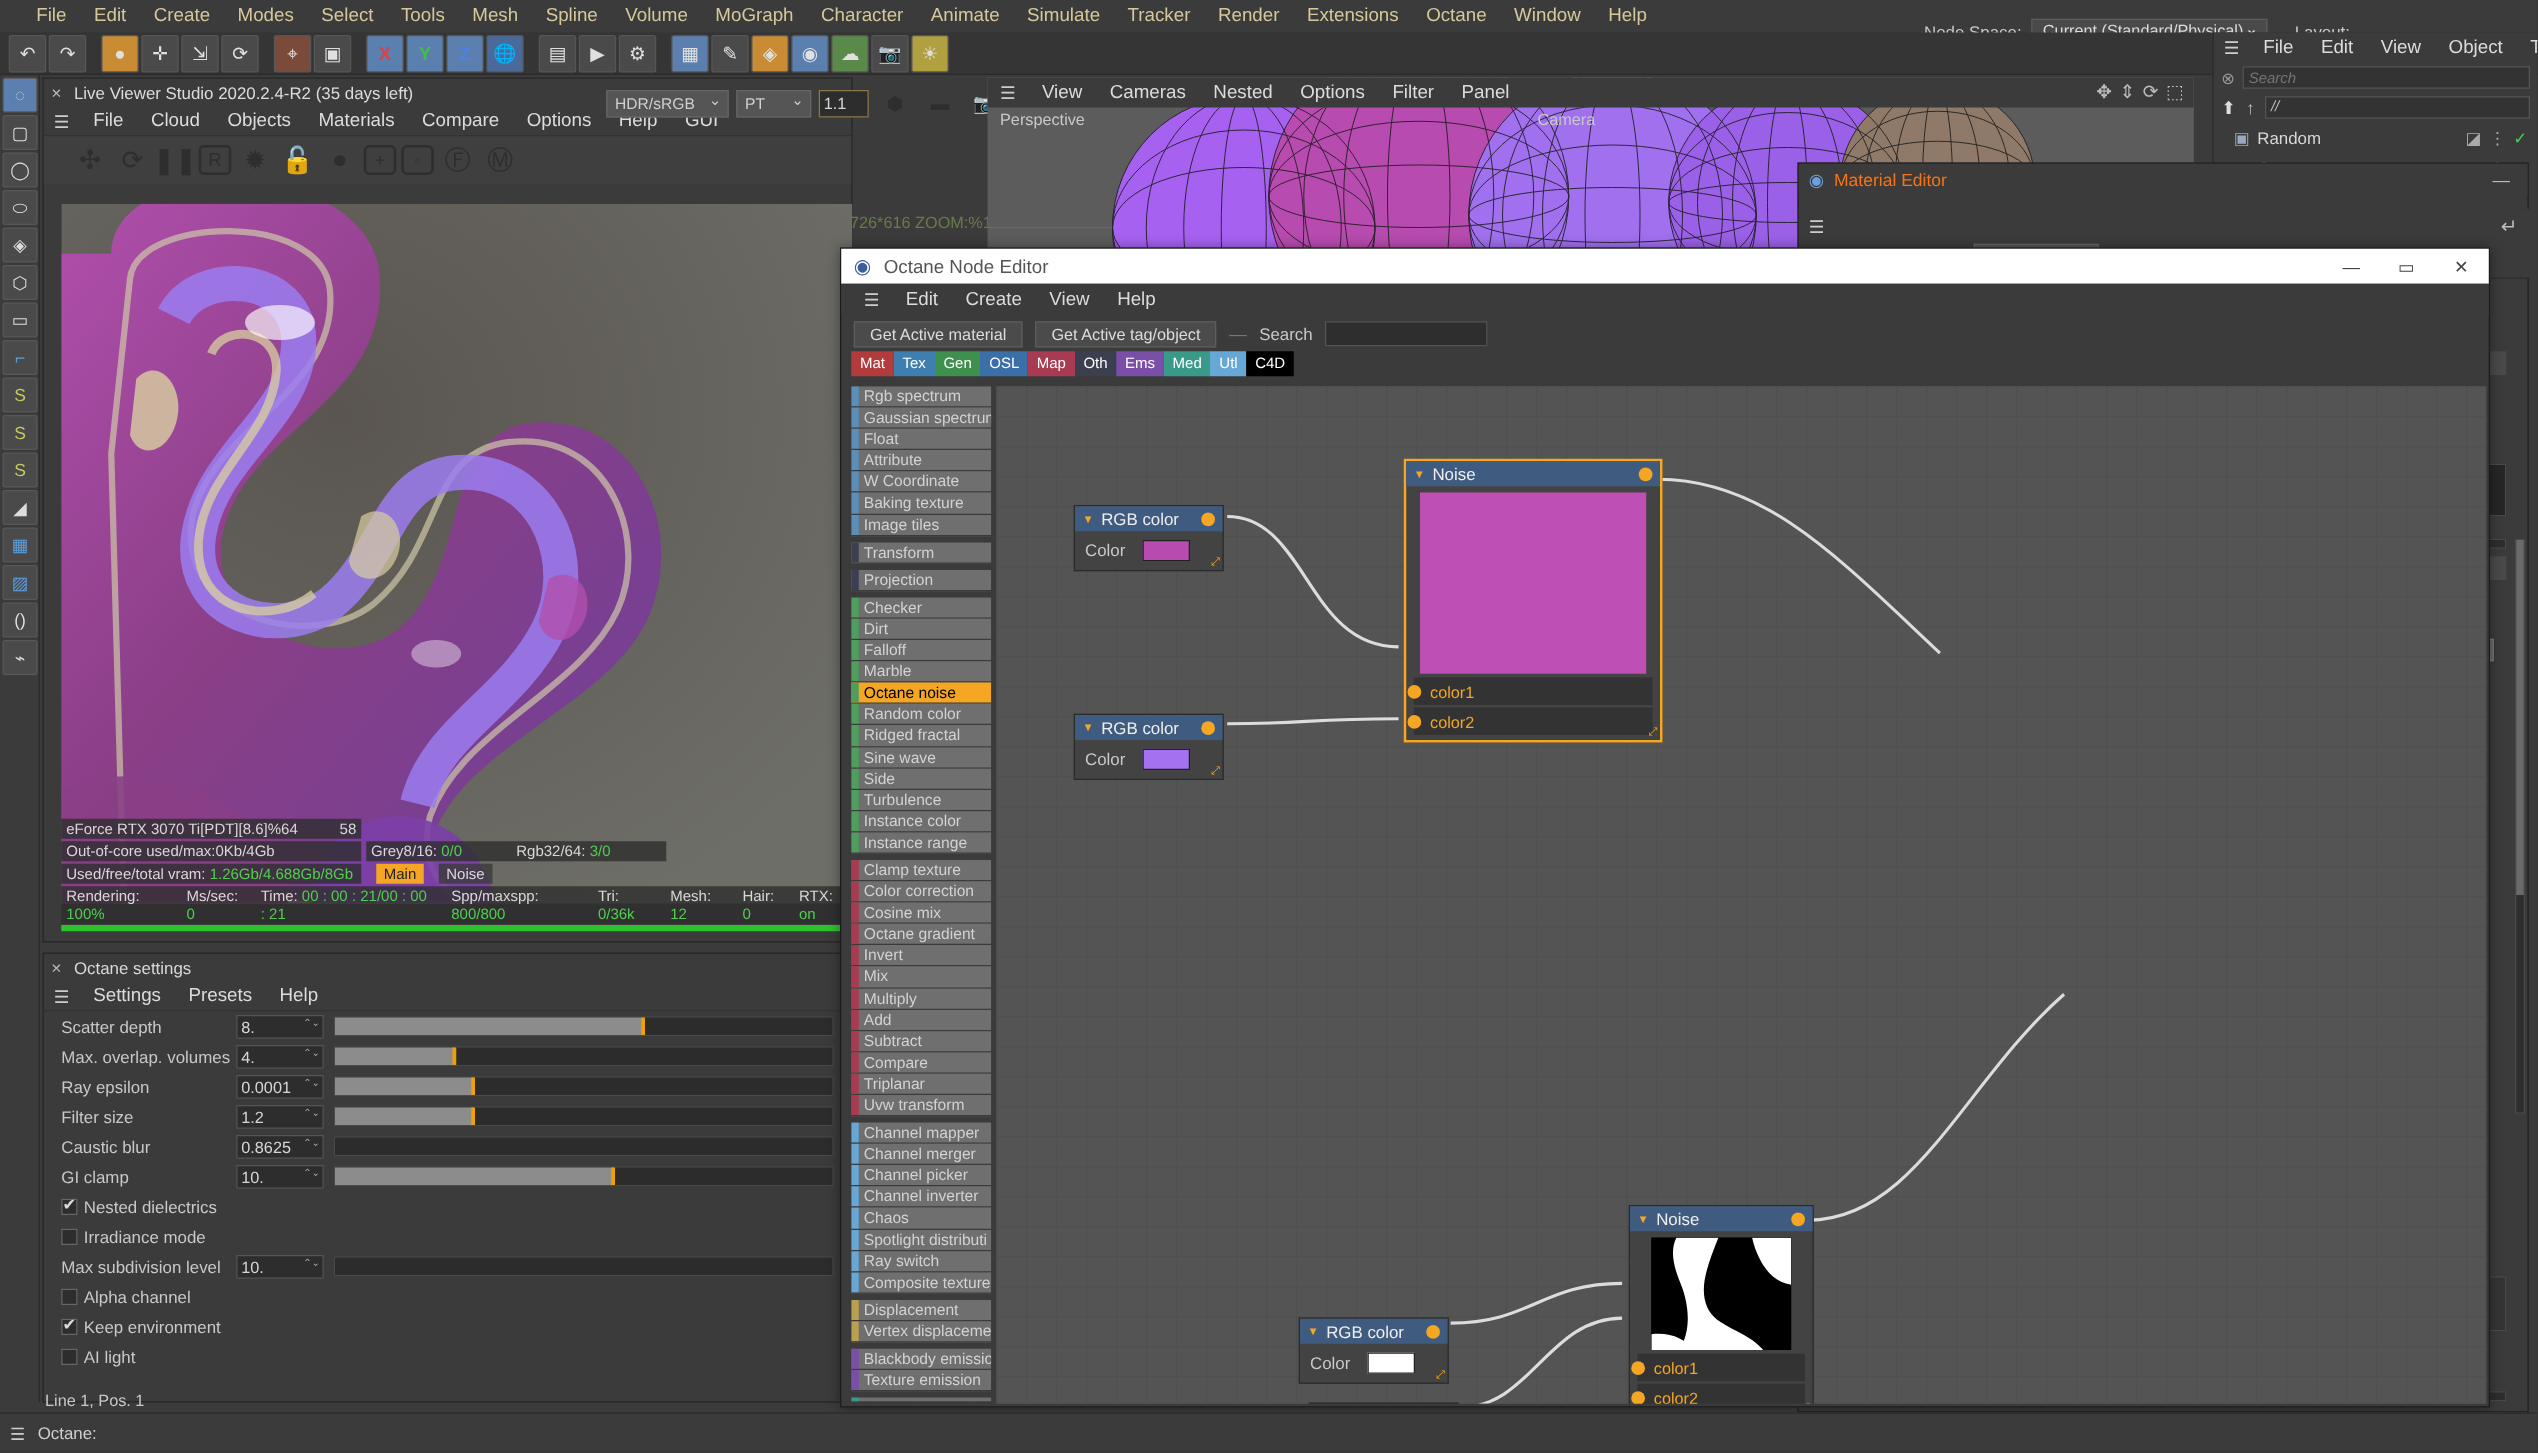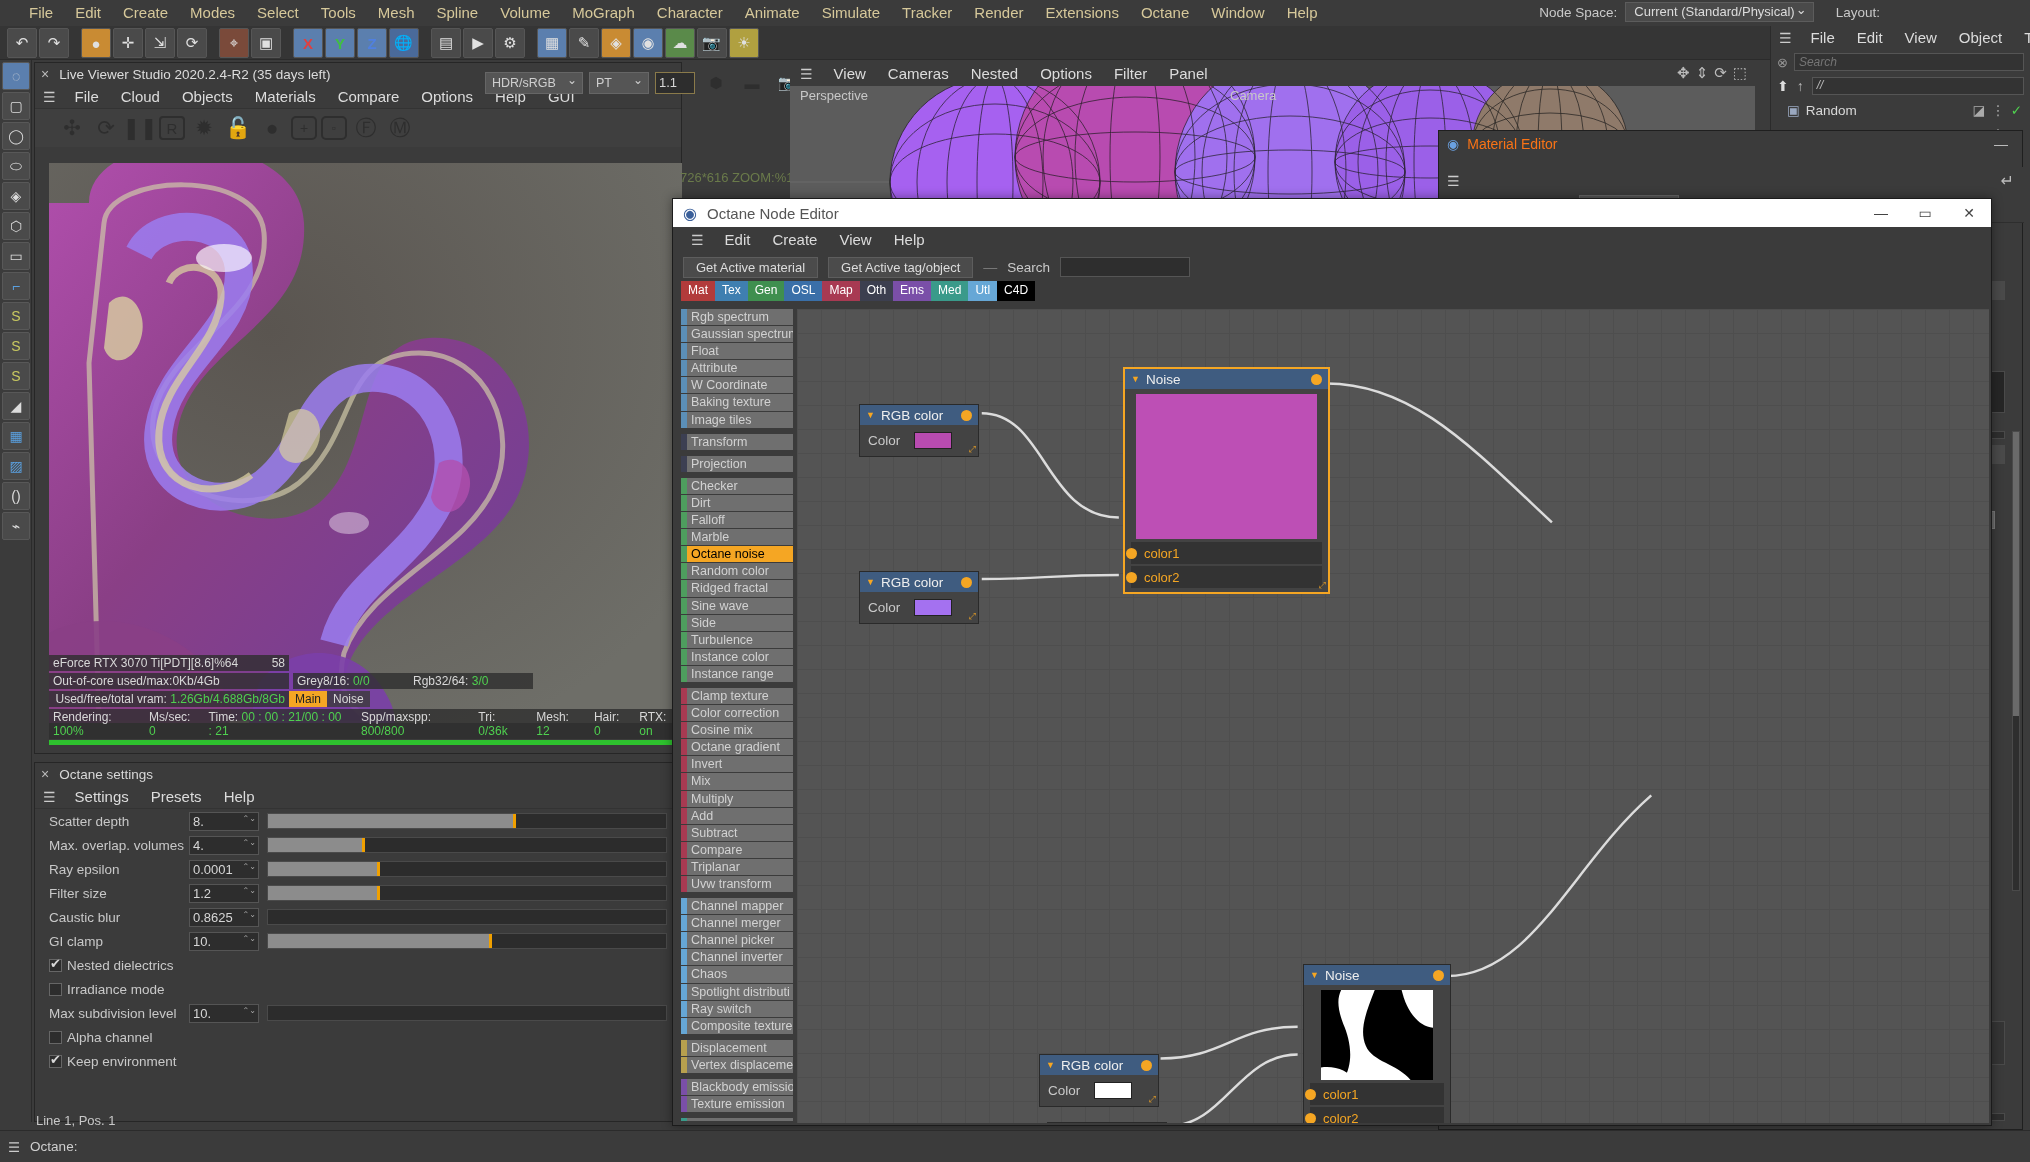--- a/index.html
+++ b/index.html
@@ -21,21 +21,21 @@
   .slider > b { position:absolute; top:0; bottom:0; width:3px; background:#f0a000; }
   .slider.blue > b { background:#5aa0e0; }
   .chk { width:13px; height:13px; background:#2d2d2d; border:1px solid #666; display:inline-block;
      position:relative; vertical-align:middle;}
   .chk.on:after { content:"✔"; position:absolute; left:0px; top:-4px; font-size:13px; color:#d8d8d8;}
   .radio { width:13px;height:13px;border-radius:50%;border:2px solid #888;background:#3b3b3b;display:inline-block;vertical-align:middle;}
   .dots { color:#6d6d6d; letter-spacing:1.5px; font-size:12px;}
 
   
   #menubar { left:0; top:0; width:2030px; height:26px; background:#3b3b3b; }
-  #nodespace { position:absolute; right:150px; top:2px; display:flex; align-items:center; gap:8px;}
+  #nodespace { position:absolute; right:150px; top:15px; display:flex; align-items:center; gap:8px;}
   #nodespace .ddl { background:#4a4a4a; border:1px solid #5c5c5c; height:20px; padding:0 18px 0 8px;
      line-height:18px; font-size:13px; position:relative; color:#dcdcdc;}
   #nodespace .ddl:after{content:"⌄";position:absolute;right:6px;top:-2px;font-size:13px;}
 
   
   #toolbar { left:0; top:26px; width:2030px; height:34px; background:#353535; border-bottom:1px solid #2b2b2b;}
   .tbtn { width:30px;height:30px;margin:2px 1px;background:#4a4a4a;border:1px solid #565656;border-radius:2px;
      display:flex;align-items:center;justify-content:center;font-size:15px;color:#e0e0e0;}
   .tsep { width:10px; }
 
@@ -315,21 +315,21 @@
           <span>58</span>
         </div>
       </div>
       <div class="lvstat" style="min-width:240px;margin-top:2px;">Out-of-core used/max:0Kb/4Gb</div>
       <div class="lvstat" style="min-width:240px;margin-top:2px;">
         <span>Grey8/16:</span>
         <span style="color:#4fd04f;">0/0</span>
         <span style="margin-left:40px;">Rgb32/64:</span>
         <span style="color:#4fd04f;">3/0</span>
       </div>
-      <div style="display:flex;align-items:center;gap:0;margin-top:2px;text-align:right;">
+      <div style="display:flex;align-items:center;gap:12px;margin-top:2px;">
         <div class="lvstat" style="min-width:240px;">
           <span>Used/free/total vram:</span>
           <span style="color:#4fd04f;">1.26Gb/4.688Gb/8Gb</span>
         </div>
         <span style="background:#f5a623;color:#222;font-size:12px;padding:1px 6px;">Main</span>
         <span style="background:#3b3b3bcc;font-size:12px;padding:1px 6px;">Noise</span>
       </div>
       <div class="lvstat" id="lv-render" style="margin-top:2px;width:633px;display:flex;gap:14px;">
           <span><span>Rendering: </span><span style="color: rgb(79, 208, 79);">100%</span></span>
           <span><span>Ms/sec: </span><span style="color: rgb(79, 208, 79);">0</span></span>
@@ -421,20 +421,24 @@
             <i style="width: 0%;"></i>
           </div>
         </div>
         <div class="osrow">
           <span class="chk"></span>
           <span class="lbl" style="margin-left: 5px;">Alpha channel</span>
         </div>
         <div class="osrow">
           <span class="chk on"></span>
           <span class="lbl" style="margin-left: 5px;">Keep environment</span>
+        </div>
+        <div class="osrow">
+          <span class="chk"></span>
+          <span class="lbl" style="margin-left: 5px;">AI light</span>
         </div>
       </div>
   </div>
 
   <div class="abs" id="viewport">
     <svg width="965" height="740" viewBox="0 0 965 740" style="position:absolute;left:0;top:0;">
       <rect width="965" height="740" fill="#5c5c5c"></rect>
       <g stroke="#6a6a6a" stroke-width="1">
         <line x1="0" y1="120" x2="965" y2="120"></line>
         <line x1="0" y1="175" x2="965" y2="175"></line>

